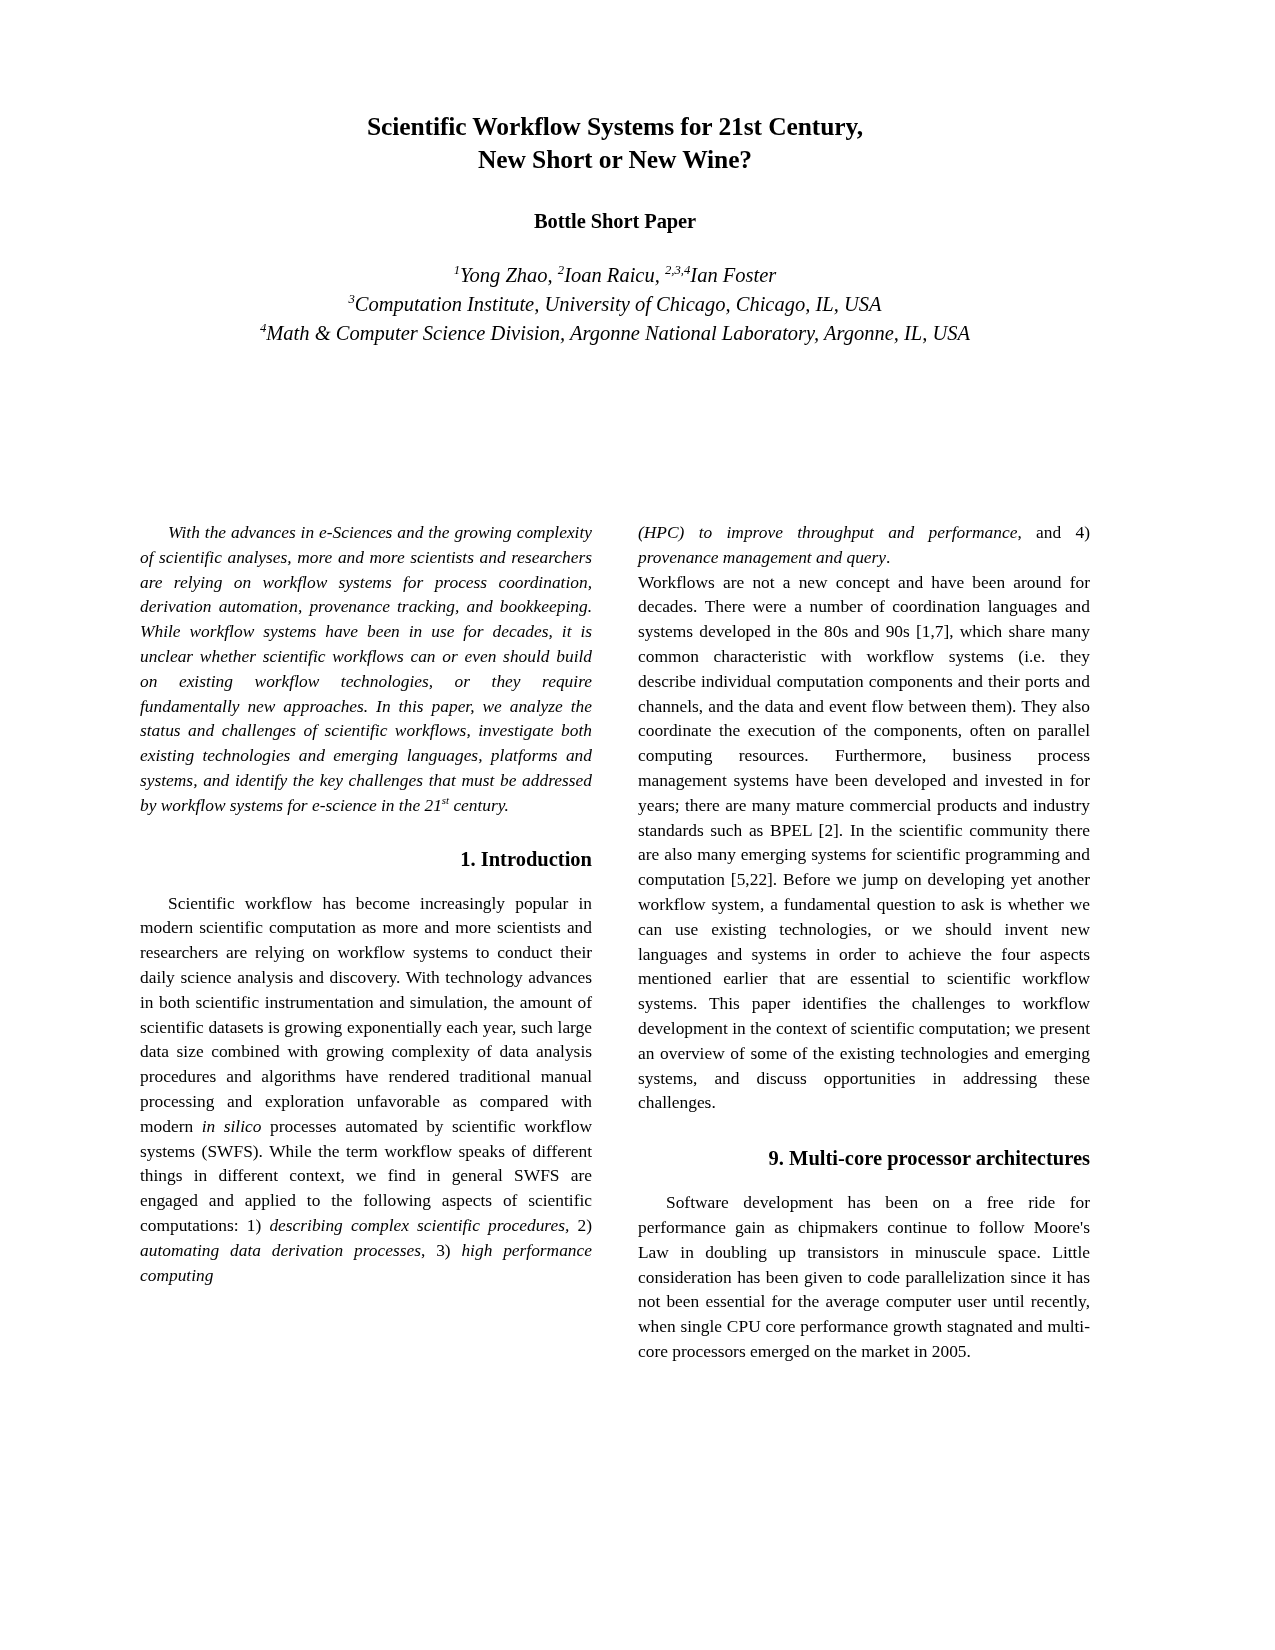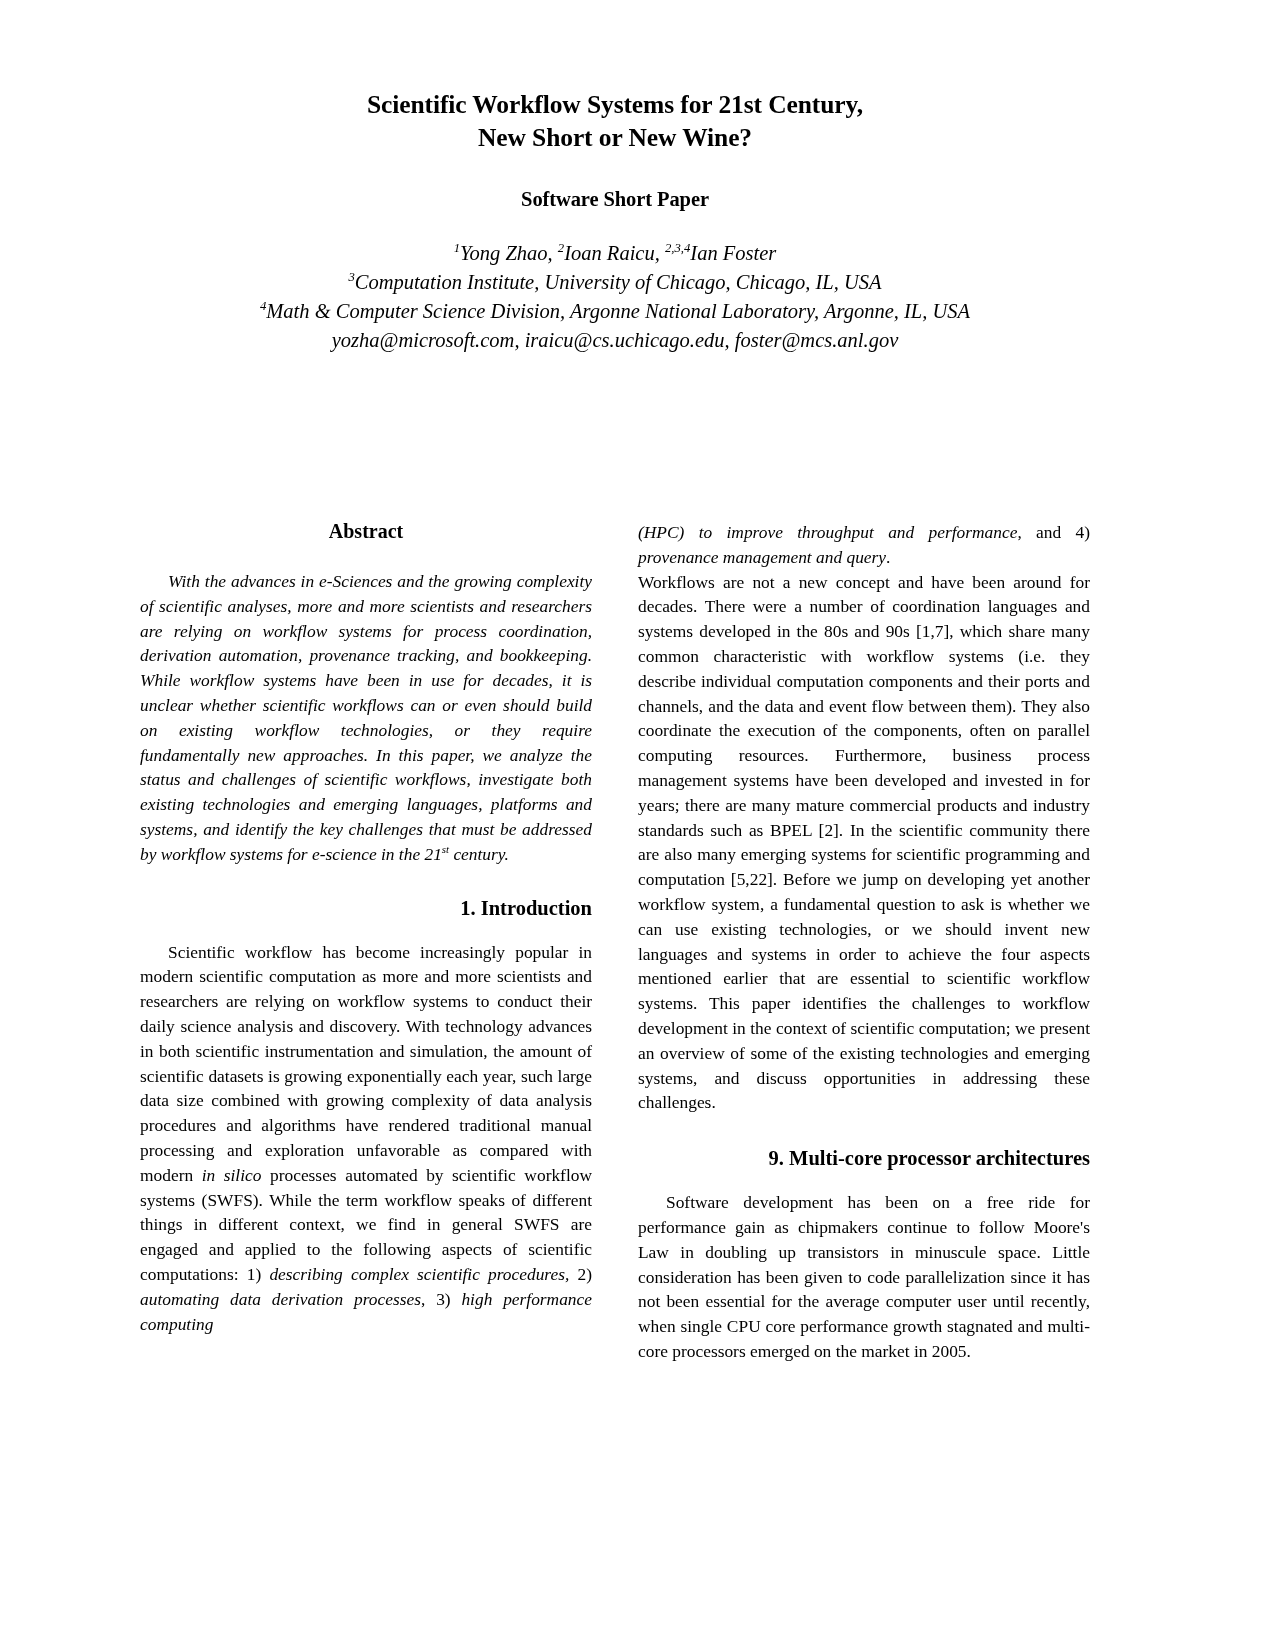--- a/index.html
+++ b/index.html
@@ -29,21 +29,21 @@
     width: 950px;
   }
 
   
   .masthead { text-align: center; }
   .paper-title {
     font-size: 25.5px;
     font-weight: bold;
     line-height: 1.30;
     margin: 0;
-    padding-top: 88px;
+    padding-top: 110px;
     letter-spacing: -0.1px;
   }
   .paper-title .l2 { display: block; }
   .paper-subtitle {
     font-size: 20.5px;
     font-weight: bold;
     margin: 0;
     padding-top: 34px;
     letter-spacing: -0.1px;
   }
@@ -115,36 +115,34 @@
 <body>
 
 <div class="page">
   <div class="content">
 
     <div class="masthead">
       <h1 class="paper-title">
         <span>Scientific Workflow Systems for 21st Century,</span>
         <span class="l2">New Short or New Wine?</span>
       </h1>
-      <div class="paper-subtitle">Software Short Paper</div>
+      <div class="paper-subtitle">Bottle Short Paper</div>
 
       <div class="authors-block">
         <span class="author-line"><sup>1</sup><span>Yong Zhao, </span><sup>2</sup><span>Ioan Raicu, </span><sup>2,3,4</sup><span>Ian Foster</span></span>
 
         <span class="affil-line"><sup>3</sup><span>Computation Institute, University of Chicago, Chicago, IL, USA</span></span>
         <span class="affil-line"><sup>4</sup><span>Math &amp; Computer Science Division, Argonne National Laboratory, Argonne, IL, USA</span></span>
 
-        <span class="email-line">yozha@microsoft.com, iraicu@cs.uchicago.edu, foster@mcs.anl.gov</span>
       </div>
     </div>
 
     <div class="columns">
 
       <div class="col">
-        <div class="abstract-heading">Abstract</div>
         <p class="abstract-body"><span>With the advances in e-Sciences and the growing complexity of scientific analyses, more and more scientists and researchers are relying on workflow systems for process coordination, derivation automation, provenance tracking, and bookkeeping. While workflow systems have been in use for decades, it is unclear whether scientific workflows can or even should build on existing workflow technologies, or they require fundamentally new approaches. In this paper, we analyze the status and challenges of scientific workflows, investigate both existing technologies and emerging languages, platforms and systems, and identify the key challenges that must be addressed by workflow systems for e-science in the 21</span><sup>st</sup><span> century.</span></p>
 
         <div class="section-heading">1. Introduction</div>
 
         <p class="body-par"><span>Scientific workflow has become increasingly popular in modern scientific computation as more and more scientists and researchers are relying on workflow systems to conduct their daily science analysis and discovery. With technology advances in both scientific instrumentation and simulation, the amount of scientific datasets is growing exponentially each year, such large data size combined with growing complexity of data analysis procedures and algorithms have rendered traditional manual processing and exploration unfavorable as compared with modern </span><span class="it">in silico</span><span> processes automated by scientific workflow systems (SWFS). While the term workflow speaks of different things in different context, we find in general SWFS are engaged and applied to the following aspects of scientific computations: 1) </span><span class="it">describing complex scientific procedures,</span><span> 2) </span><span class="it">automating data derivation processes</span><span>, 3) </span><span class="it">high performance computing</span></p>
       </div>
 
       <div class="col">
         <p class="body-par no-indent"><span class="it">(HPC) to improve throughput and performance</span><span>, and 4) </span><span class="it">provenance management and query</span><span>.</span></p>
           <p class="body-par no-indent"><span>Workflows are not a new concept and have been around for decades. There were a number of coordination languages and systems developed in the 80s and 90s [1,7], which share many common characteristic with workflow systems (i.e. they describe individual computation components and their ports and channels, and the data and event flow between them).  They also coordinate the execution of the components, often on parallel computing resources. Furthermore, business process management systems have been developed and invested in for years; there are many mature commercial products and industry standards such as BPEL [2]. In the scientific community there are also many emerging systems for scientific programming and computation [5,22]. Before we jump on developing yet another workflow system, a fundamental question to ask is whether we can use existing technologies, or we should invent new languages and systems in order to achieve the four aspects mentioned earlier that are essential to scientific workflow systems.  This paper identifies the challenges to workflow development in the context of scientific computation; we present an overview of some of the existing technologies and emerging systems, and discuss opportunities in addressing these challenges.</span></p>

